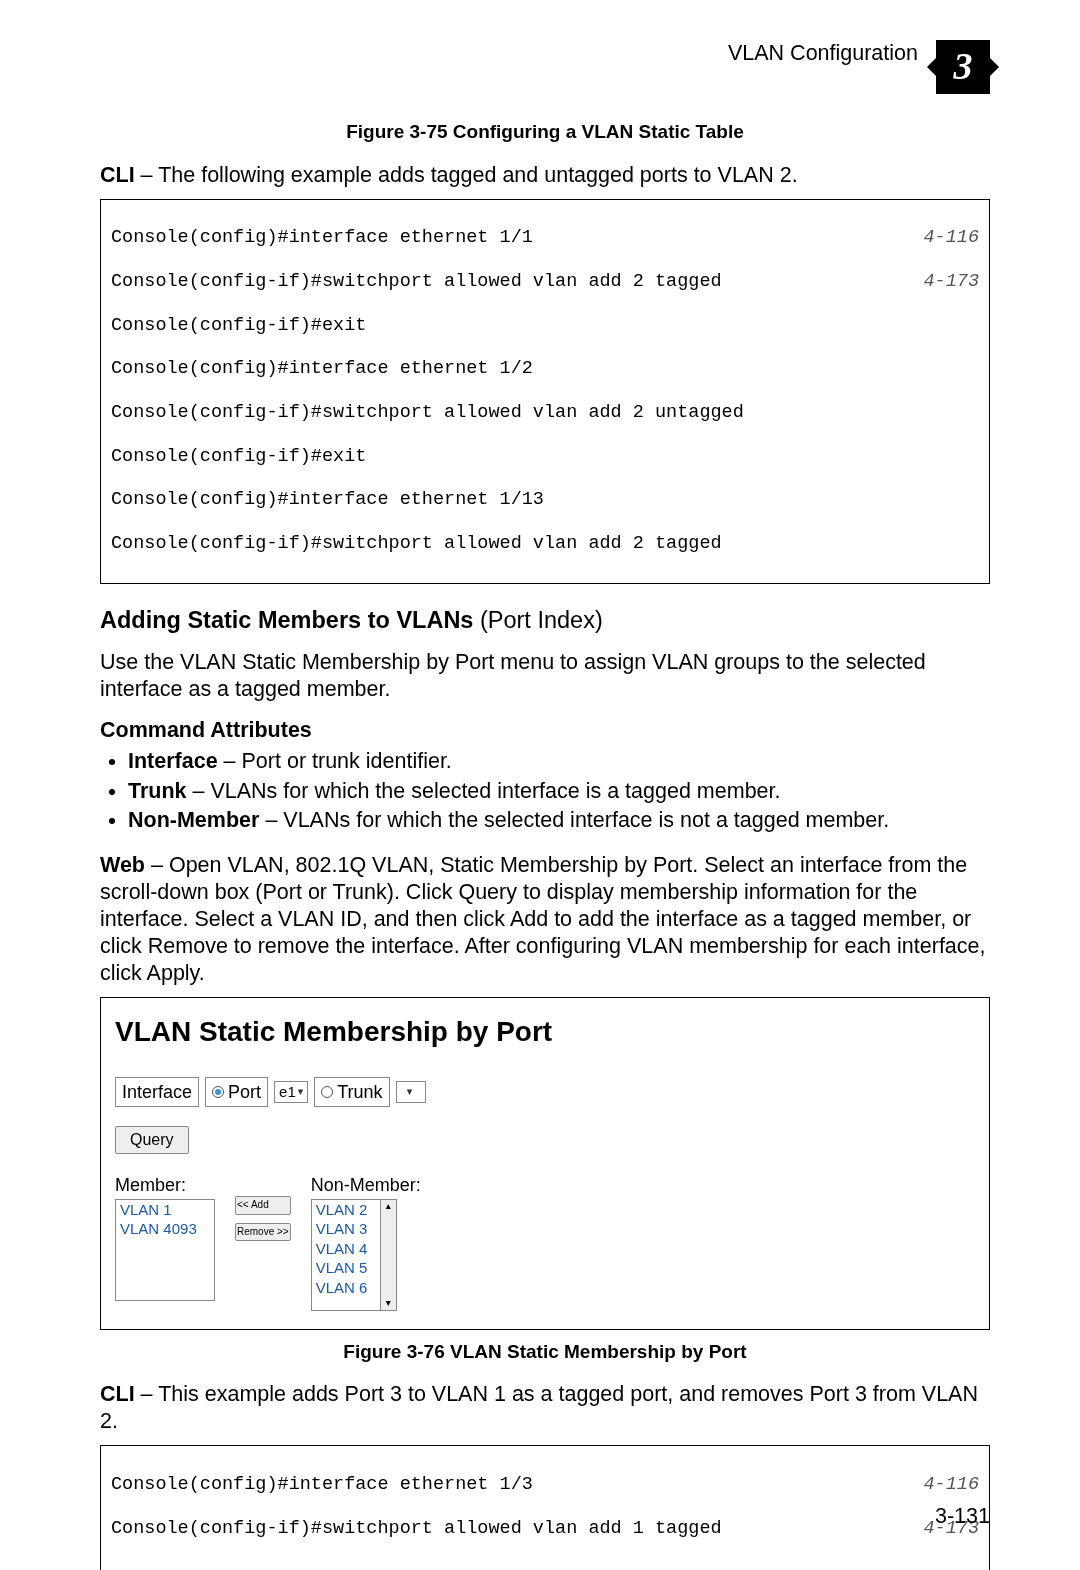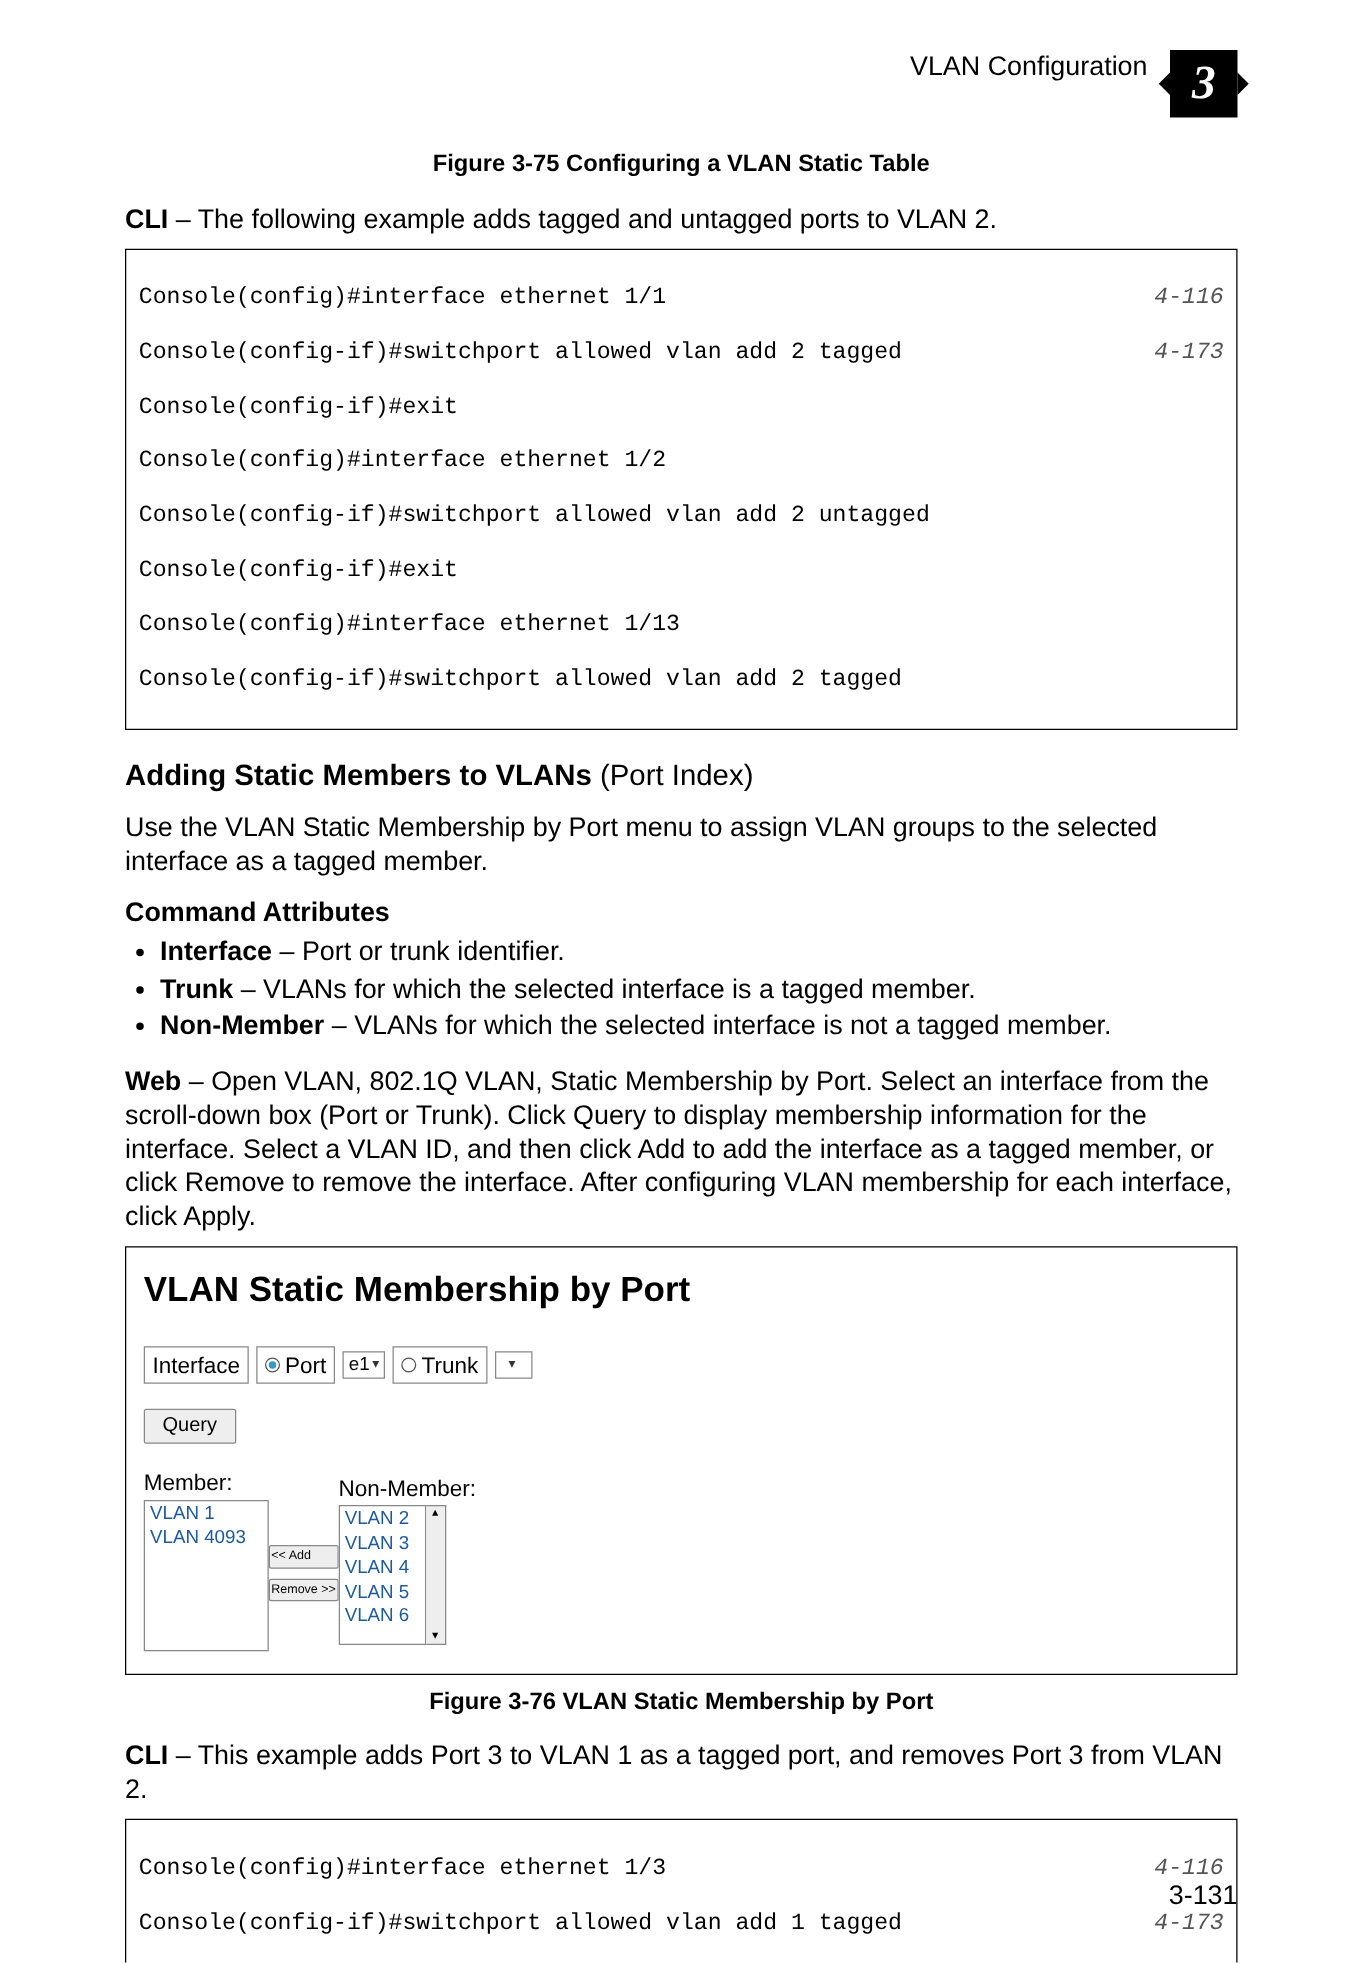--- a/index.html
+++ b/index.html
@@ -111,21 +111,21 @@
       padding:3px 14px; font-size:16px;
       border-radius:2px;
       display:inline-block;
     }
     .btn.small { padding:2px 1px; font-size:10px;}
     .listbox {
       border:1px solid #888; background:#fff; font-size:15px;
       line-height:1.3; overflow:hidden;
     }
     .listbox .opt { padding:0 4px; white-space:nowrap; color:#1a5aa8;}
-    .lists-row { display:flex; align-items:center; }
+    .lists-row { display:flex; align-items:flex-start; gap:20px; }
     .list-col { font-size:18px; }
     .list-col .lbl { margin-bottom:2px; }
     .scrollish { display:flex; }
     .scrollish .sb {
       width:16px; border:1px solid #888; border-left:none; display:flex; flex-direction:column; justify-content:space-between; align-items:center;
       font-size:10px; background:#eee;
     }
     .btns-col { display:flex; flex-direction:column; gap:8px; margin-top:22px;}
 
     .page-num { position:absolute; bottom:40px; right:90px; font-size:21.5px;}
@@ -199,21 +199,21 @@
     </div>
   </div>
 
   <div style="margin-bottom:20px;">
     <span class="btn">Query</span>
   </div>
 
   <div class="lists-row">
     <div class="list-col">
       <div class="lbl">Member:</div>
-      <div class="listbox" style="width:100px;height:121px;">
+      <div class="listbox" style="width:100px;height:102px;">
         <div class="opt">VLAN 1</div>
         <div class="opt">VLAN 4093</div>
       </div>
     </div>
 
     <div class="btns-col">
       <span class="btn small">&lt;&lt; Add</span>
       <span class="btn small">Remove &gt;&gt;</span>
     </div>
 

